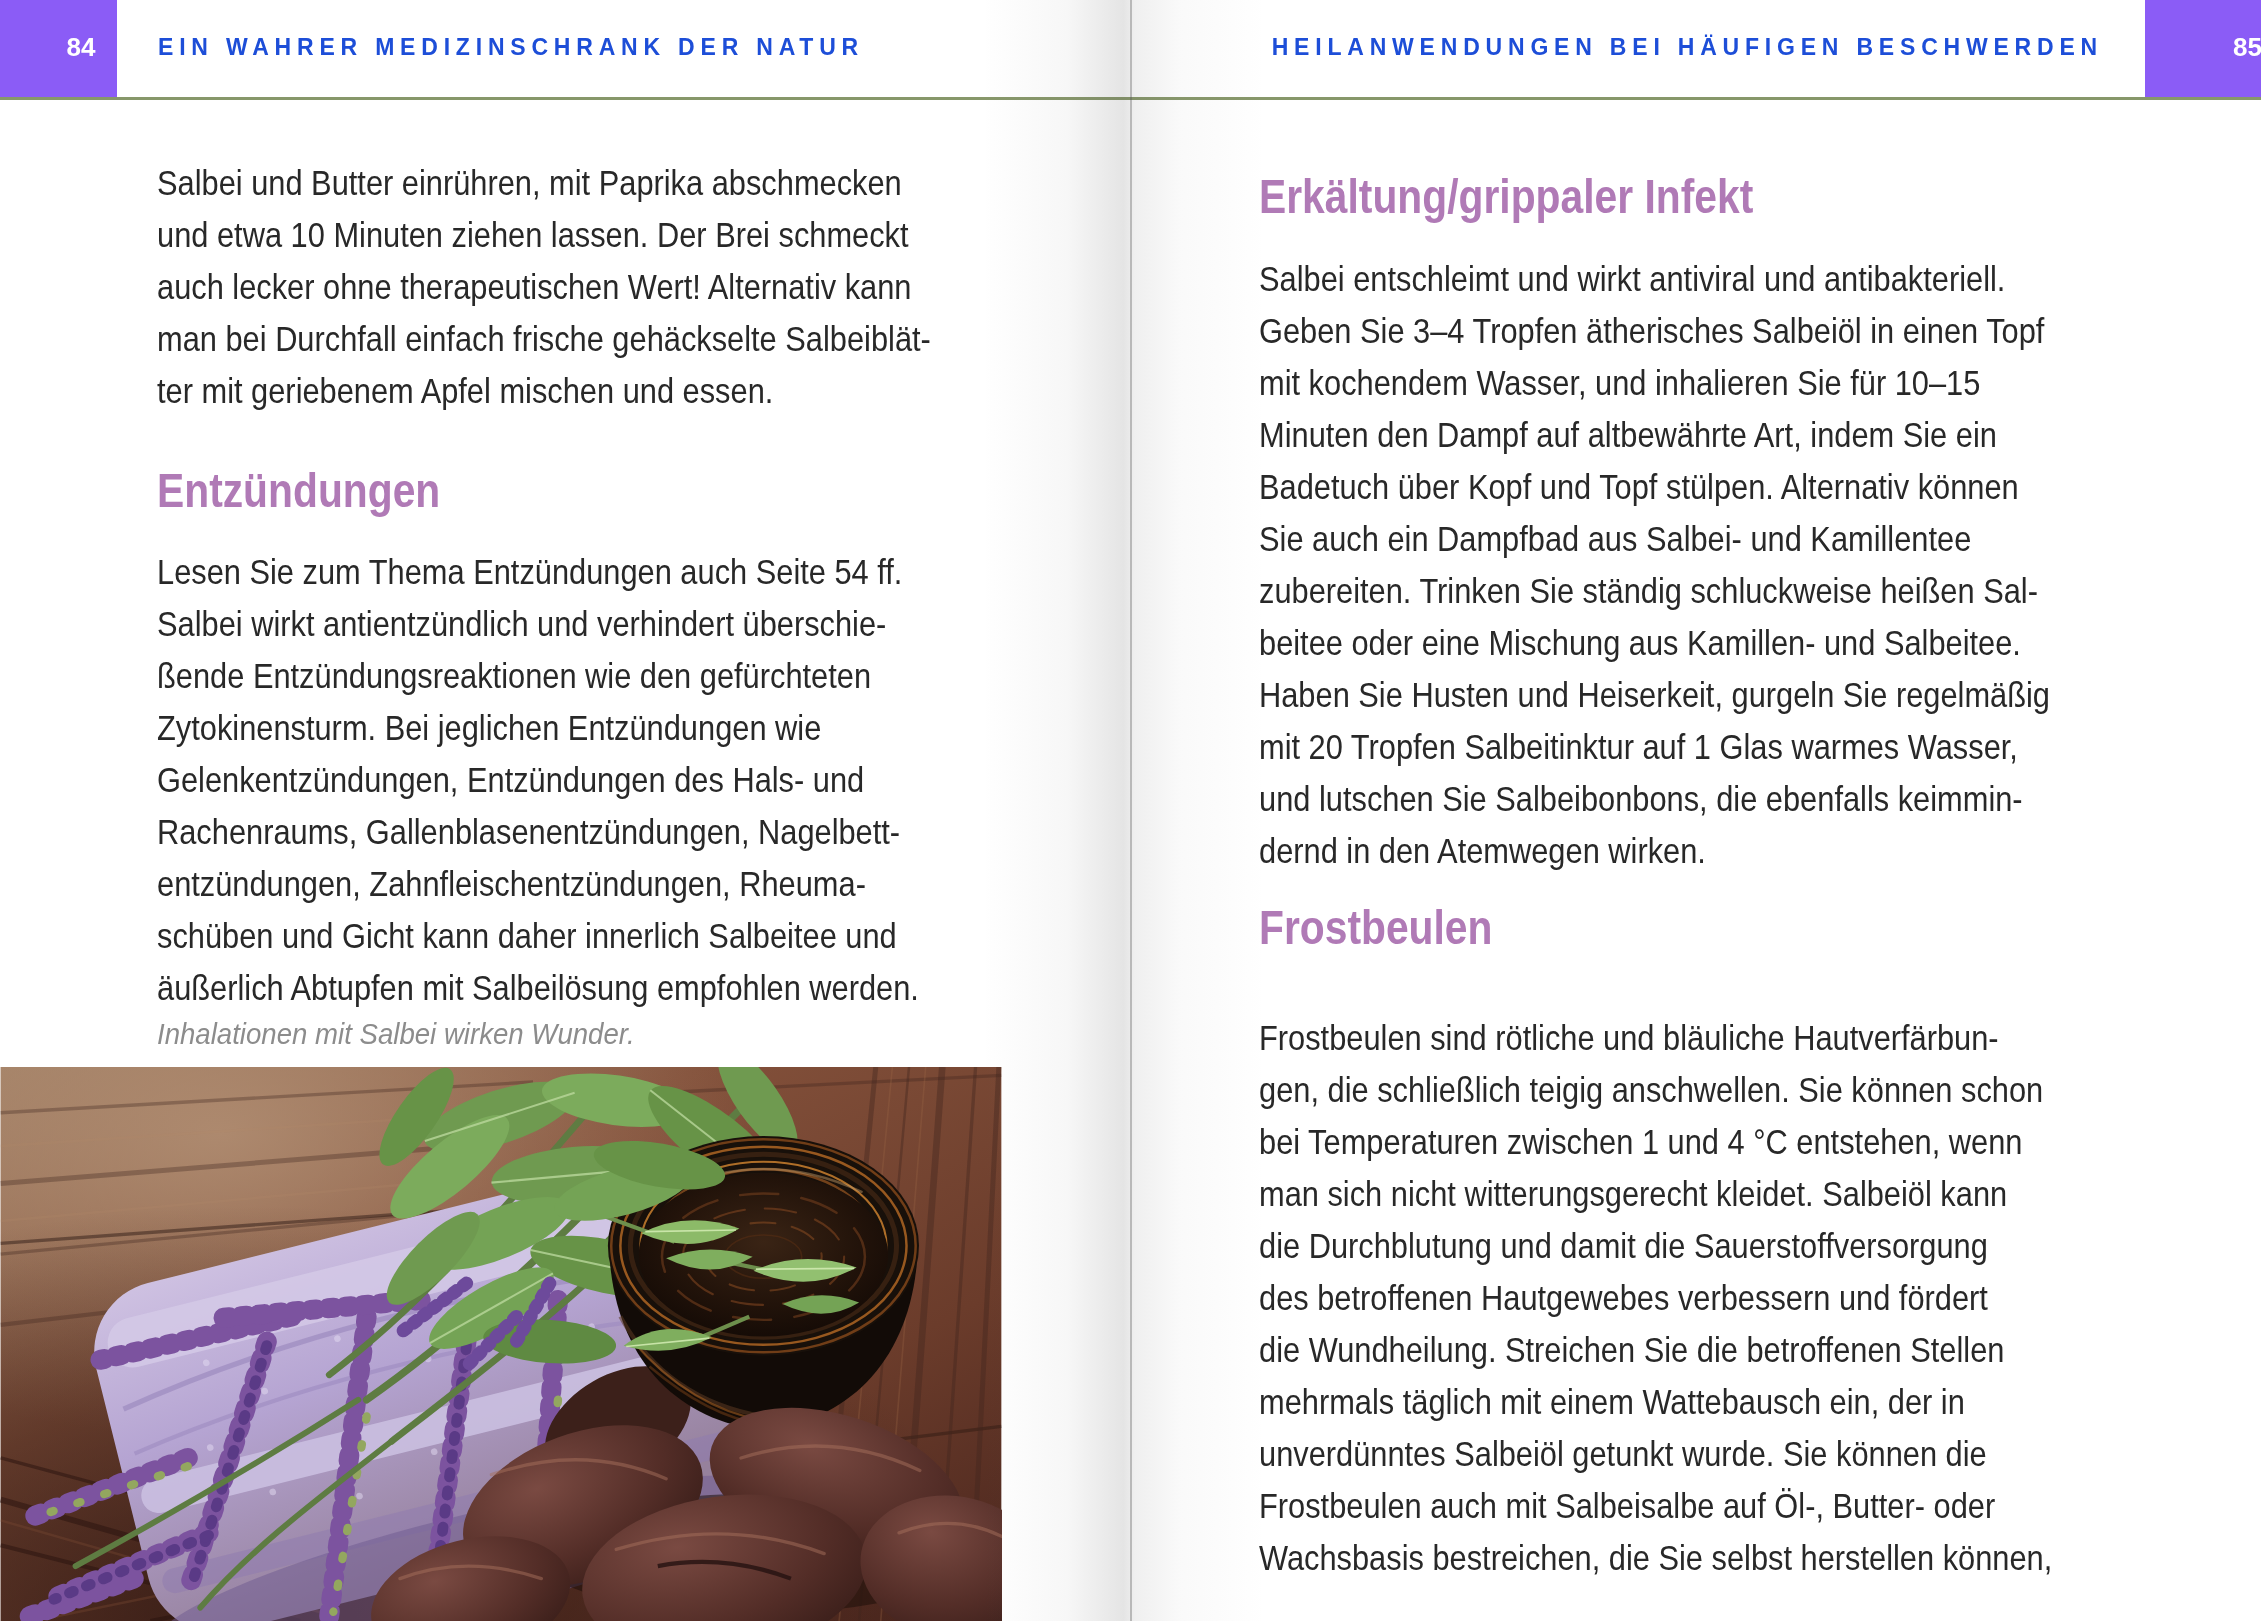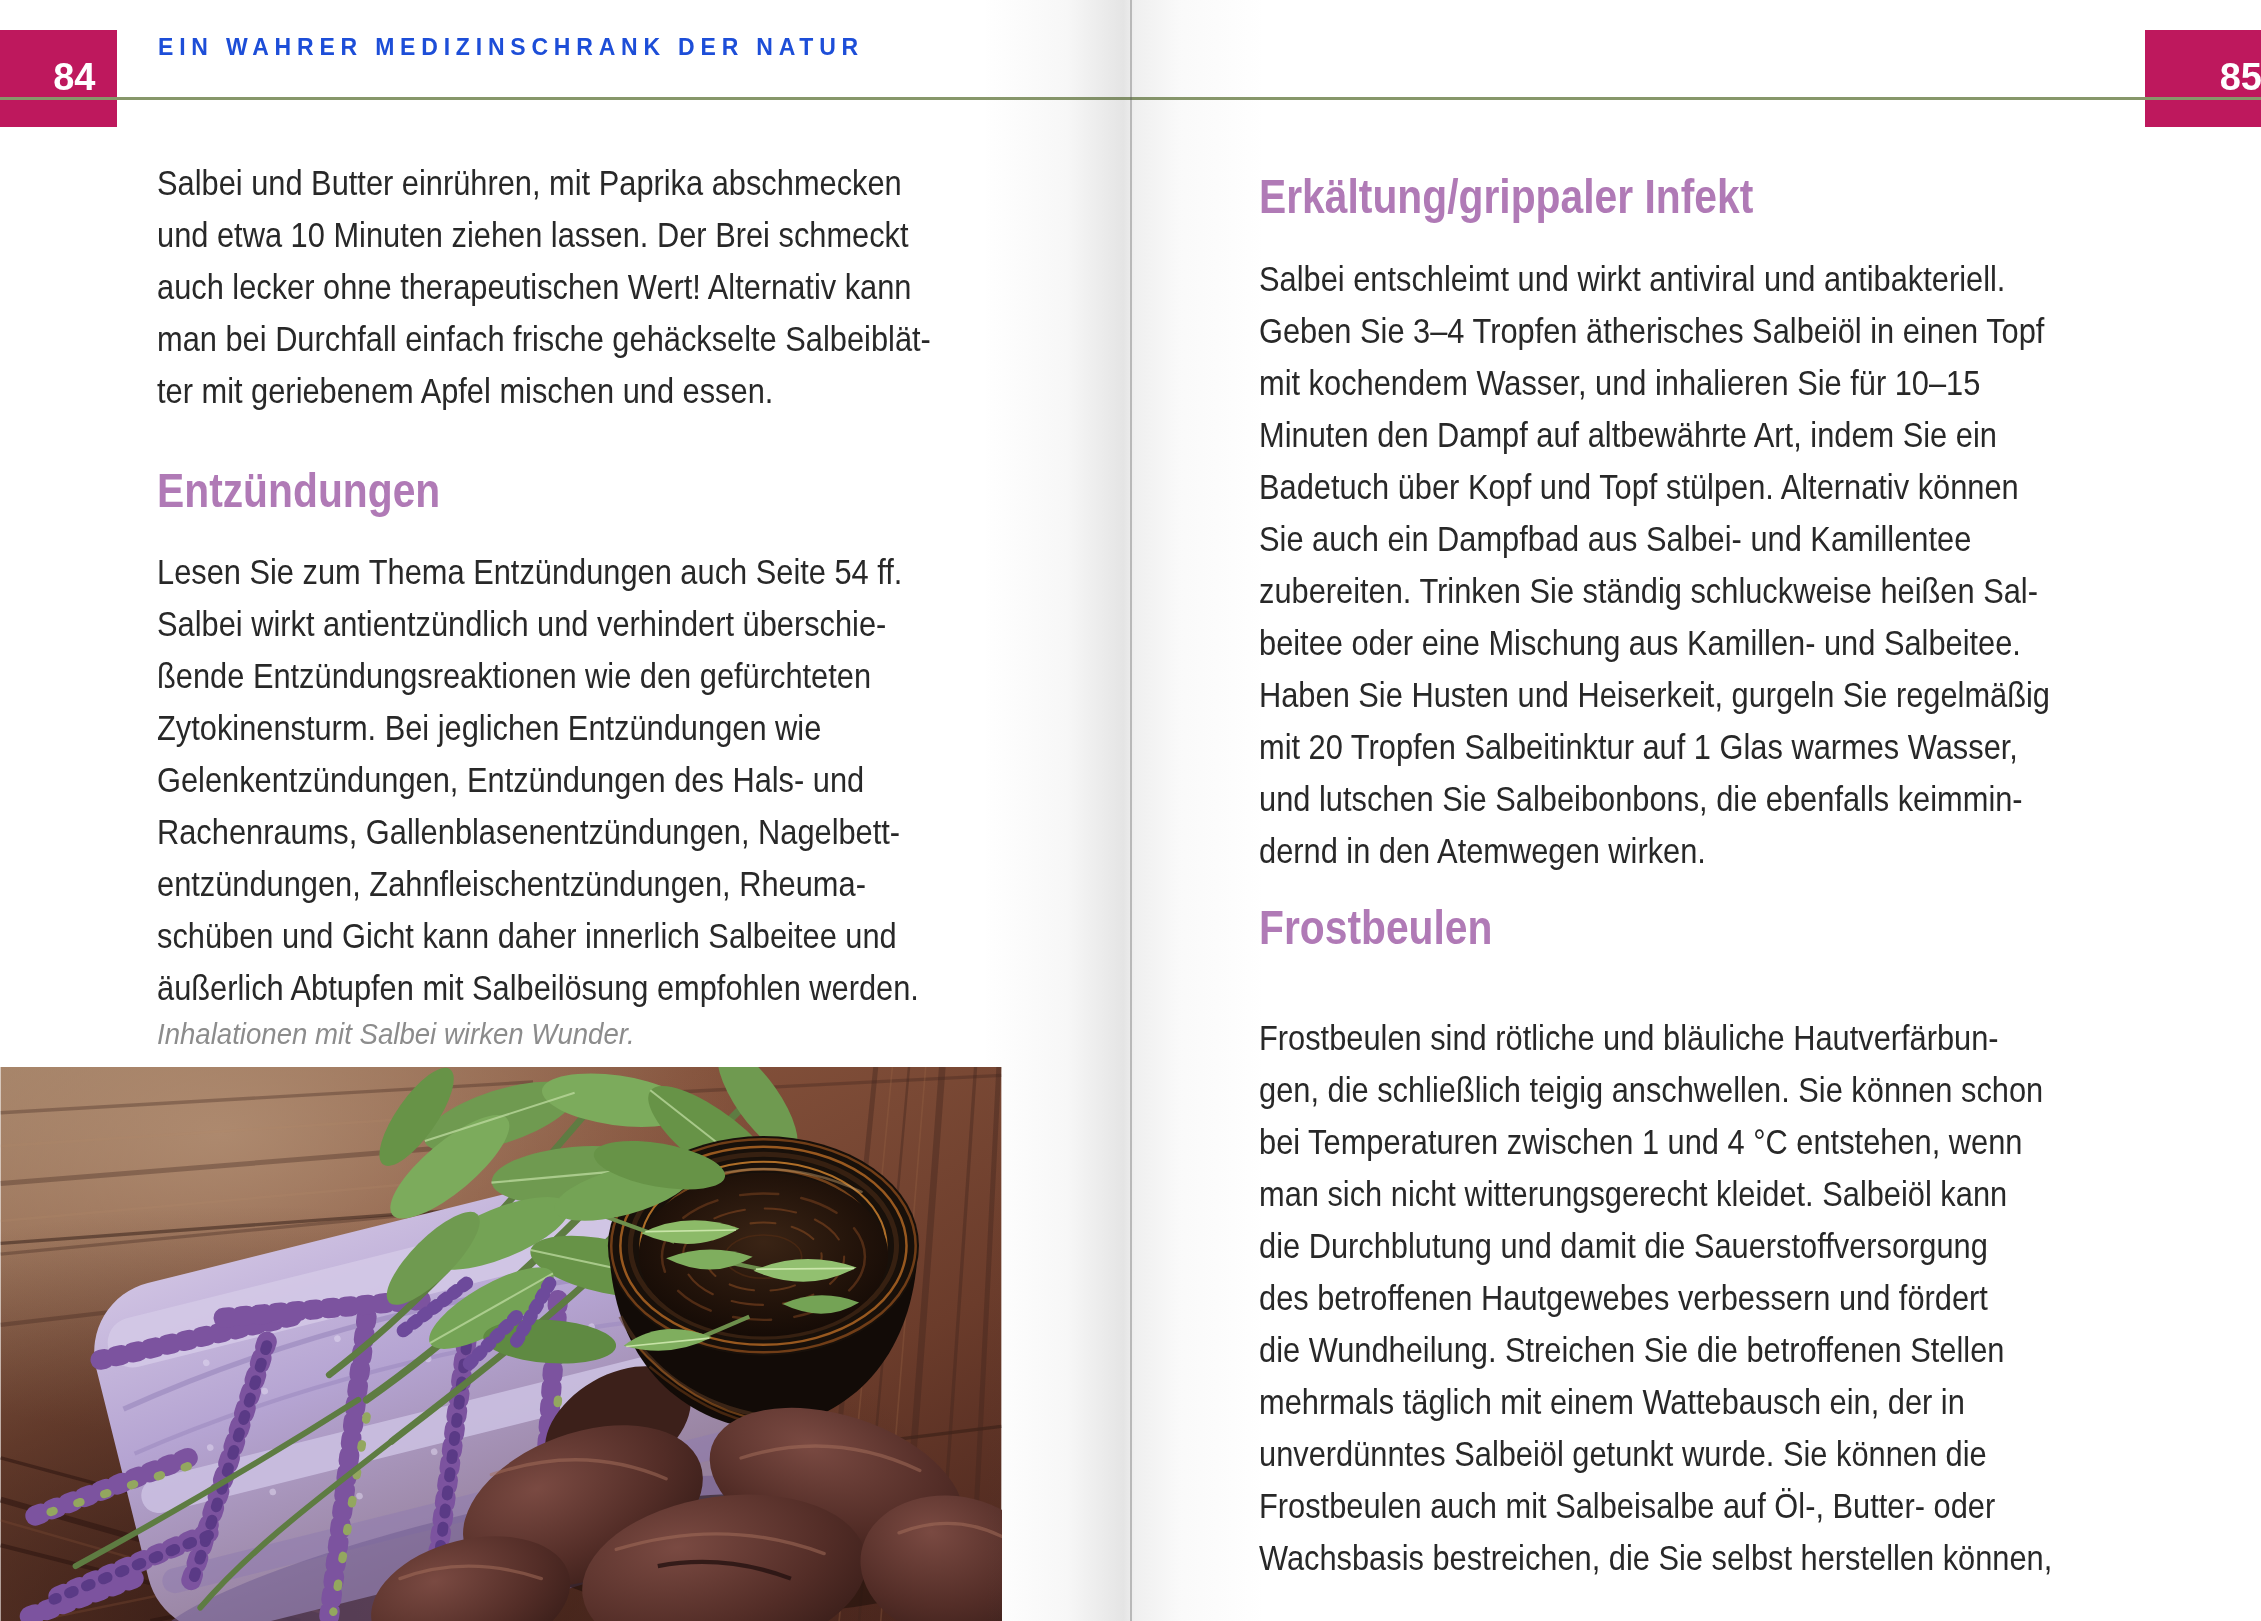--- a/index.html
+++ b/index.html
@@ -2,22 +2,22 @@
 <html style="font-size:13.3px"><head>
 <meta charset="utf-8">
 <style>
   html,body{margin:0;padding:0;background:#ffffff;}
   .spread{
     position:relative;width:2261px;height:1622px;background:#ffffff;overflow:hidden;
     font-family:"Liberation Sans",sans-serif;
   }
   
   .pagenum-box{
-    position:absolute;top:0;width:117px;height:97px;background:#be185d;
-    color:#ffffff;font-size:38px;font-weight:bold;line-height:95px;box-sizing:border-box;margin-top:30px;
+    position:absolute;top:0;width:117px;height:97px;background:#8b5cf6;
+    color:#ffffff;font-size:26px;font-weight:bold;line-height:95px;box-sizing:border-box;
   }
   .pagenum-left{left:0;text-align:right;padding-right:21.6px;}
   .pagenum-right{left:2145px;text-align:right;padding-left:21.6px;}
   .header-rule{position:absolute;left:0;top:97px;width:2261px;height:2.5px;background:#87976a;}
   .runhead{
     position:absolute;top:18.3px;height:58px;line-height:58px;font-size:23px;font-weight:bold;
     letter-spacing:5.8px;color:#1d4ed8;white-space:nowrap;
   }
   .runhead-left{left:158px;}
   .runhead-right{right:158px;}
@@ -60,20 +60,21 @@
   }
   .spine-line{position:absolute;left:1130px;top:0;width:1.7px;height:1622px;background:rgba(90,90,90,0.35);pointer-events:none;}
 </style>
 </head>
 <body>
 
 <div class="spread">
 
   <div class="pagenum-box pagenum-left">84</div>
   <div class="runhead runhead-left">EIN WAHRER MEDIZINSCHRANK DER NATUR</div>
+  <div class="runhead runhead-right">HEILANWENDUNGEN BEI HÄUFIGEN BESCHWERDEN</div>
   <div class="pagenum-box pagenum-right">85</div>
   <div class="header-rule"></div>
 
   <div class="body-par lp-intro">Salbei und Butter einrühren, mit Paprika abschmecken
 und etwa 10 Minuten ziehen lassen. Der Brei schmeckt
 auch lecker ohne therapeutischen Wert! Alternativ kann
 man bei Durchfall einfach frische gehäckselte Salbeiblät-
 ter mit geriebenem Apfel mischen und essen.</div>
   <div class="heading lp-heading">Entzündungen</div>
   <div class="body-par lp-par">Lesen Sie zum Thema Entzündungen auch Seite 54 ff.

